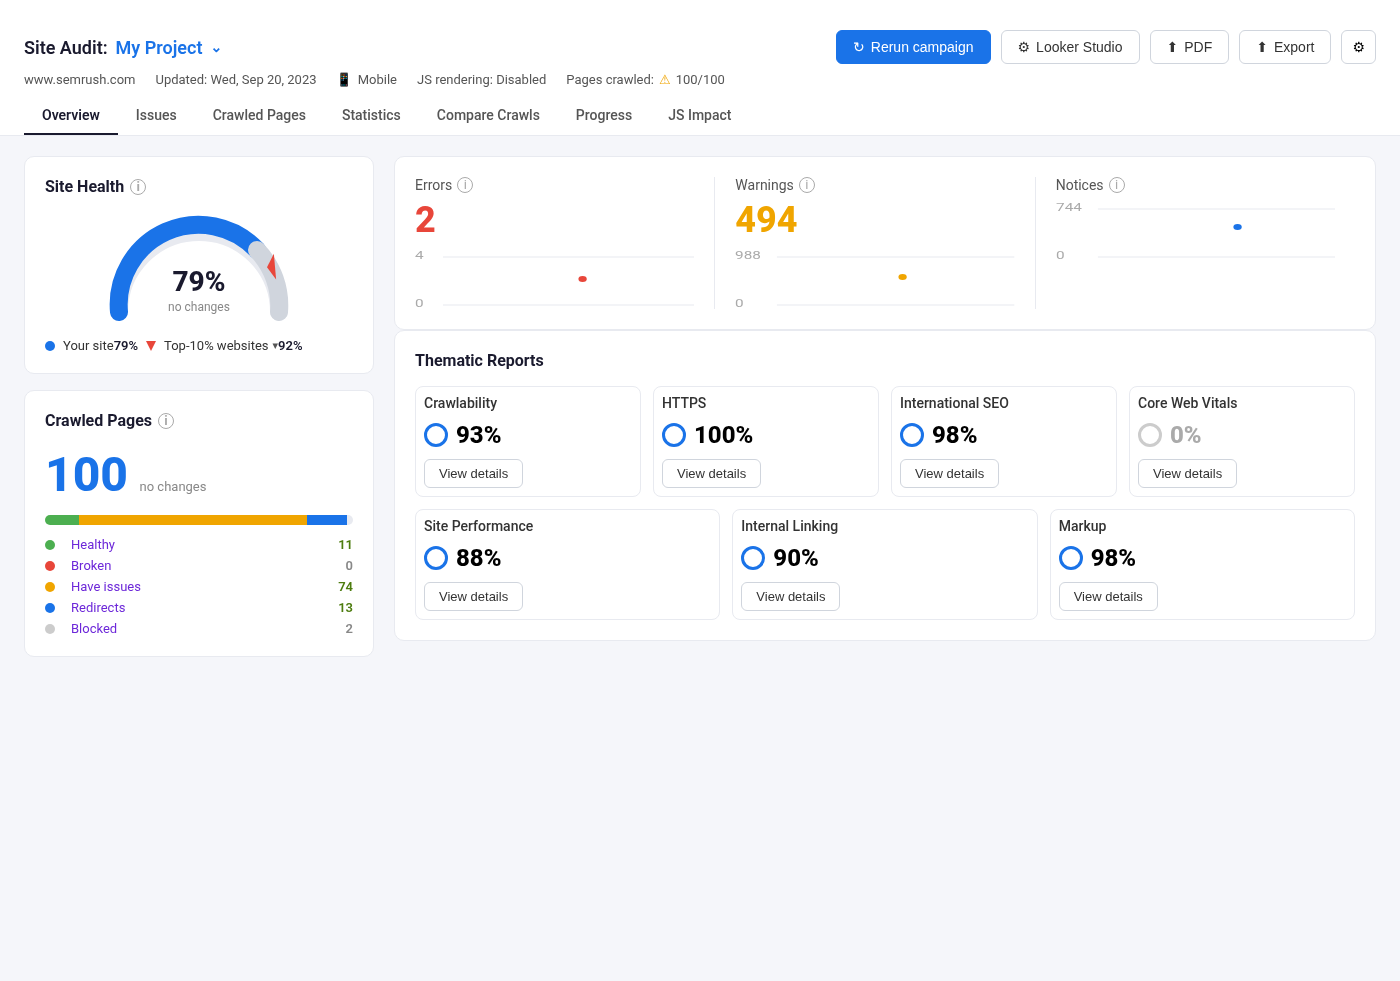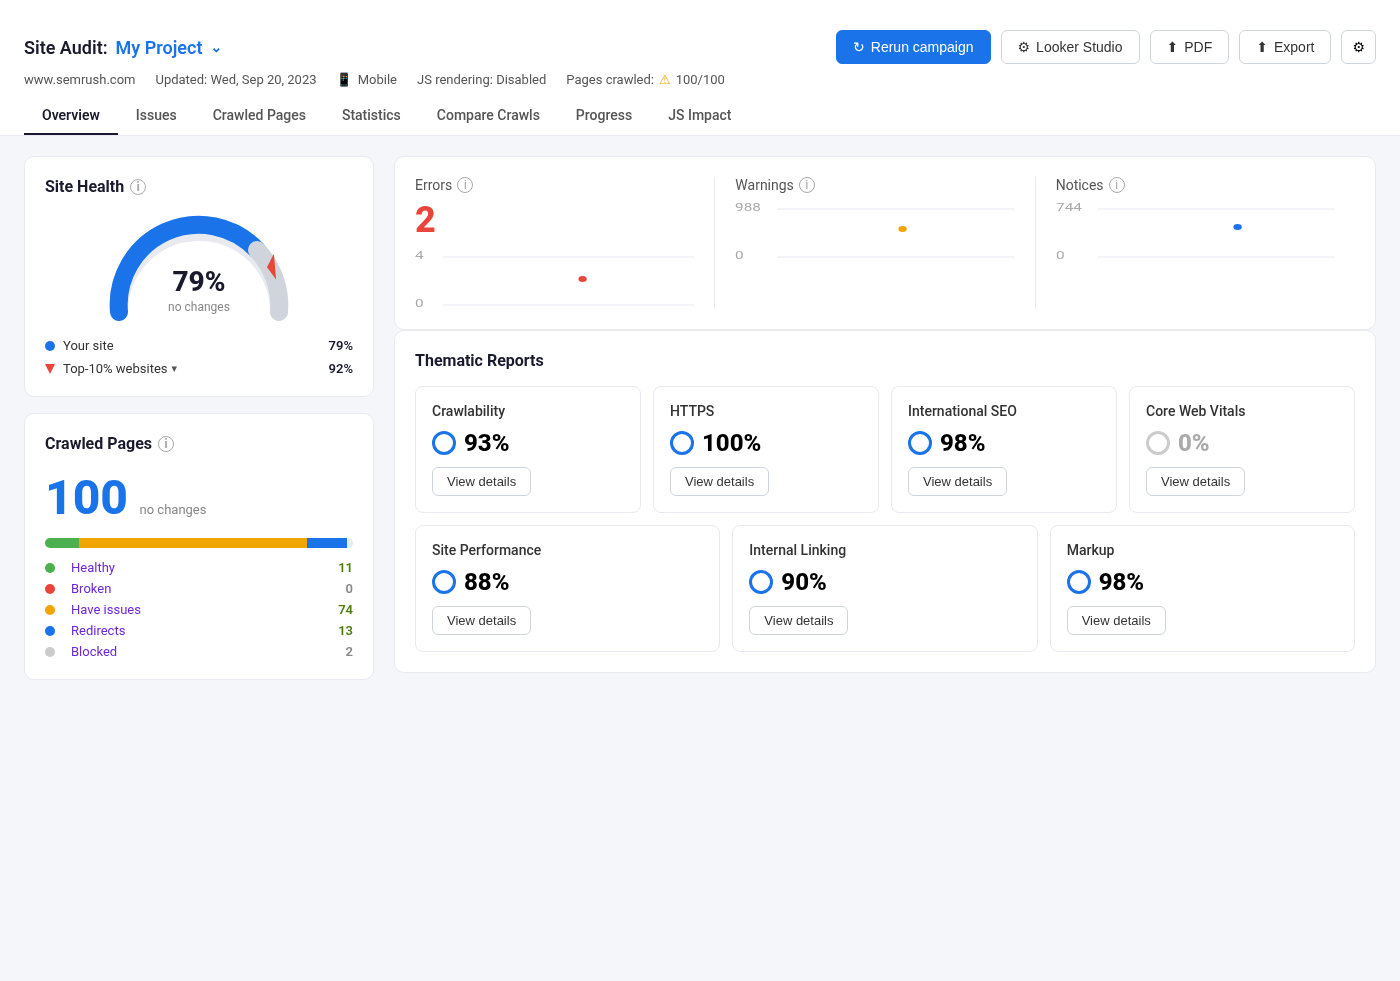--- a/index.html
+++ b/index.html
@@ -34,21 +34,21 @@
     .card-title { font-size: 16px; font-weight: 700; display: flex; align-items: center; gap: 6px; margin-bottom: 16px; }
     .info-icon { color: #aaa; font-size: 13px; cursor: pointer; display: inline-block; width: 16px; height: 16px; border: 1px solid #aaa; border-radius: 50%; text-align: center; line-height: 14px; font-style: normal; }
 
     
     .gauge-container { display: flex; flex-direction: column; align-items: center; position: relative; margin: 0 auto 16px; }
     .gauge-svg { width: 200px; height: 110px; }
     .gauge-text { position: absolute; bottom: 8px; text-align: center; }
     .gauge-percent { font-size: 28px; font-weight: 800; color: #1a1a2e; }
     .gauge-sub { font-size: 12px; color: #888; margin-top: 2px; }
 
-    .legend { display: flex; flex-direction: column; gap: 8px; }
+    .legend { display: flex; flex-direction: row; gap: 8px; }
     .legend-item { display: flex; align-items: center; justify-content: space-between; font-size: 13px; }
     .legend-dot { width: 10px; height: 10px; border-radius: 50%; display: inline-block; margin-right: 8px; flex-shrink: 0; }
     .legend-label { display: flex; align-items: center; color: #333; flex: 1; }
     .legend-value { font-weight: 600; color: #1a1a2e; }
     .dropdown-icon { color: #555; margin-left: 4px; font-size: 11px; cursor: pointer; }
 
     
     .progress-bar { display: flex; height: 10px; border-radius: 5px; overflow: hidden; margin: 12px 0; }
 
     
@@ -75,21 +75,21 @@
     .metric-value.red { color: #e8463a; }
     .metric-value.orange { color: #f0a500; }
     .metric-value.blue { color: #1a73e8; }
     .metric-chart { margin-top: 8px; position: relative; height: 60px; }
 
     
     .thematic-card { background: #fff; border-radius: 10px; border: 1px solid #e8eaf0; padding: 20px; }
     .thematic-title { font-size: 16px; font-weight: 700; margin-bottom: 16px; }
     .thematic-grid { display: grid; grid-template-columns: repeat(4, 1fr); gap: 12px; margin-bottom: 12px; }
     .thematic-grid-2 { display: grid; grid-template-columns: repeat(3, 1fr); gap: 12px; }
-    .thematic-item { border: 1px solid #e8eaf0; border-radius: 8px; padding: 16px; display: flex; flex-direction: column; gap: 10px; }
+    .thematic-item { border: 1px solid #e8eaf0; border-radius: 8px; padding: 8px; display: flex; flex-direction: column; gap: 10px; }
     .thematic-name { font-size: 14px; color: #333; font-weight: 500; }
     .thematic-score { display: flex; align-items: center; gap: 8px; font-size: 24px; font-weight: 800; color: #000000; }
     .thematic-score.grey { color: #aaa; }
     .circle-icon { width: 24px; height: 24px; border-radius: 50%; border: 3px solid #1a73e8; flex-shrink: 0; position: relative; display: flex; align-items: center; justify-content: center; }
     .circle-icon.grey { border-color: #ccc; }
     .view-details-btn { display: inline-block; padding: 6px 14px; border: 1px solid #d0d5dd; border-radius: 6px; font-size: 13px; color: #333; background: #fff; cursor: pointer; font-weight: 500; align-self: flex-start; }
 
     svg.gauge { overflow: visible; }
   </style>
 </head>
@@ -274,20 +274,21 @@
             <circle cx="120" cy="30" r="3" fill="#e8463a"></circle>
           </svg>
         </div>
       </div>
 
       <div class="metric-item">
         <div class="metric-label">
           <span>Warnings</span>
           <i class="info-icon">i</i>
         </div>
+        <div class="metric-value orange">494</div>
         <div class="metric-chart">
           <svg width="100%" height="60" viewBox="0 0 200 60" preserveAspectRatio="none">
             <text x="0" y="10" font-size="11" fill="#aaa">988</text>
             <line x1="30" y1="8" x2="200" y2="8" stroke="#e8eaf0" stroke-width="1"></line>
             <text x="0" y="58" font-size="11" fill="#aaa">0</text>
             <line x1="30" y1="56" x2="200" y2="56" stroke="#e8eaf0" stroke-width="1"></line>
             <circle cx="120" cy="28" r="3" fill="#f0a500"></circle>
           </svg>
         </div>
       </div>

